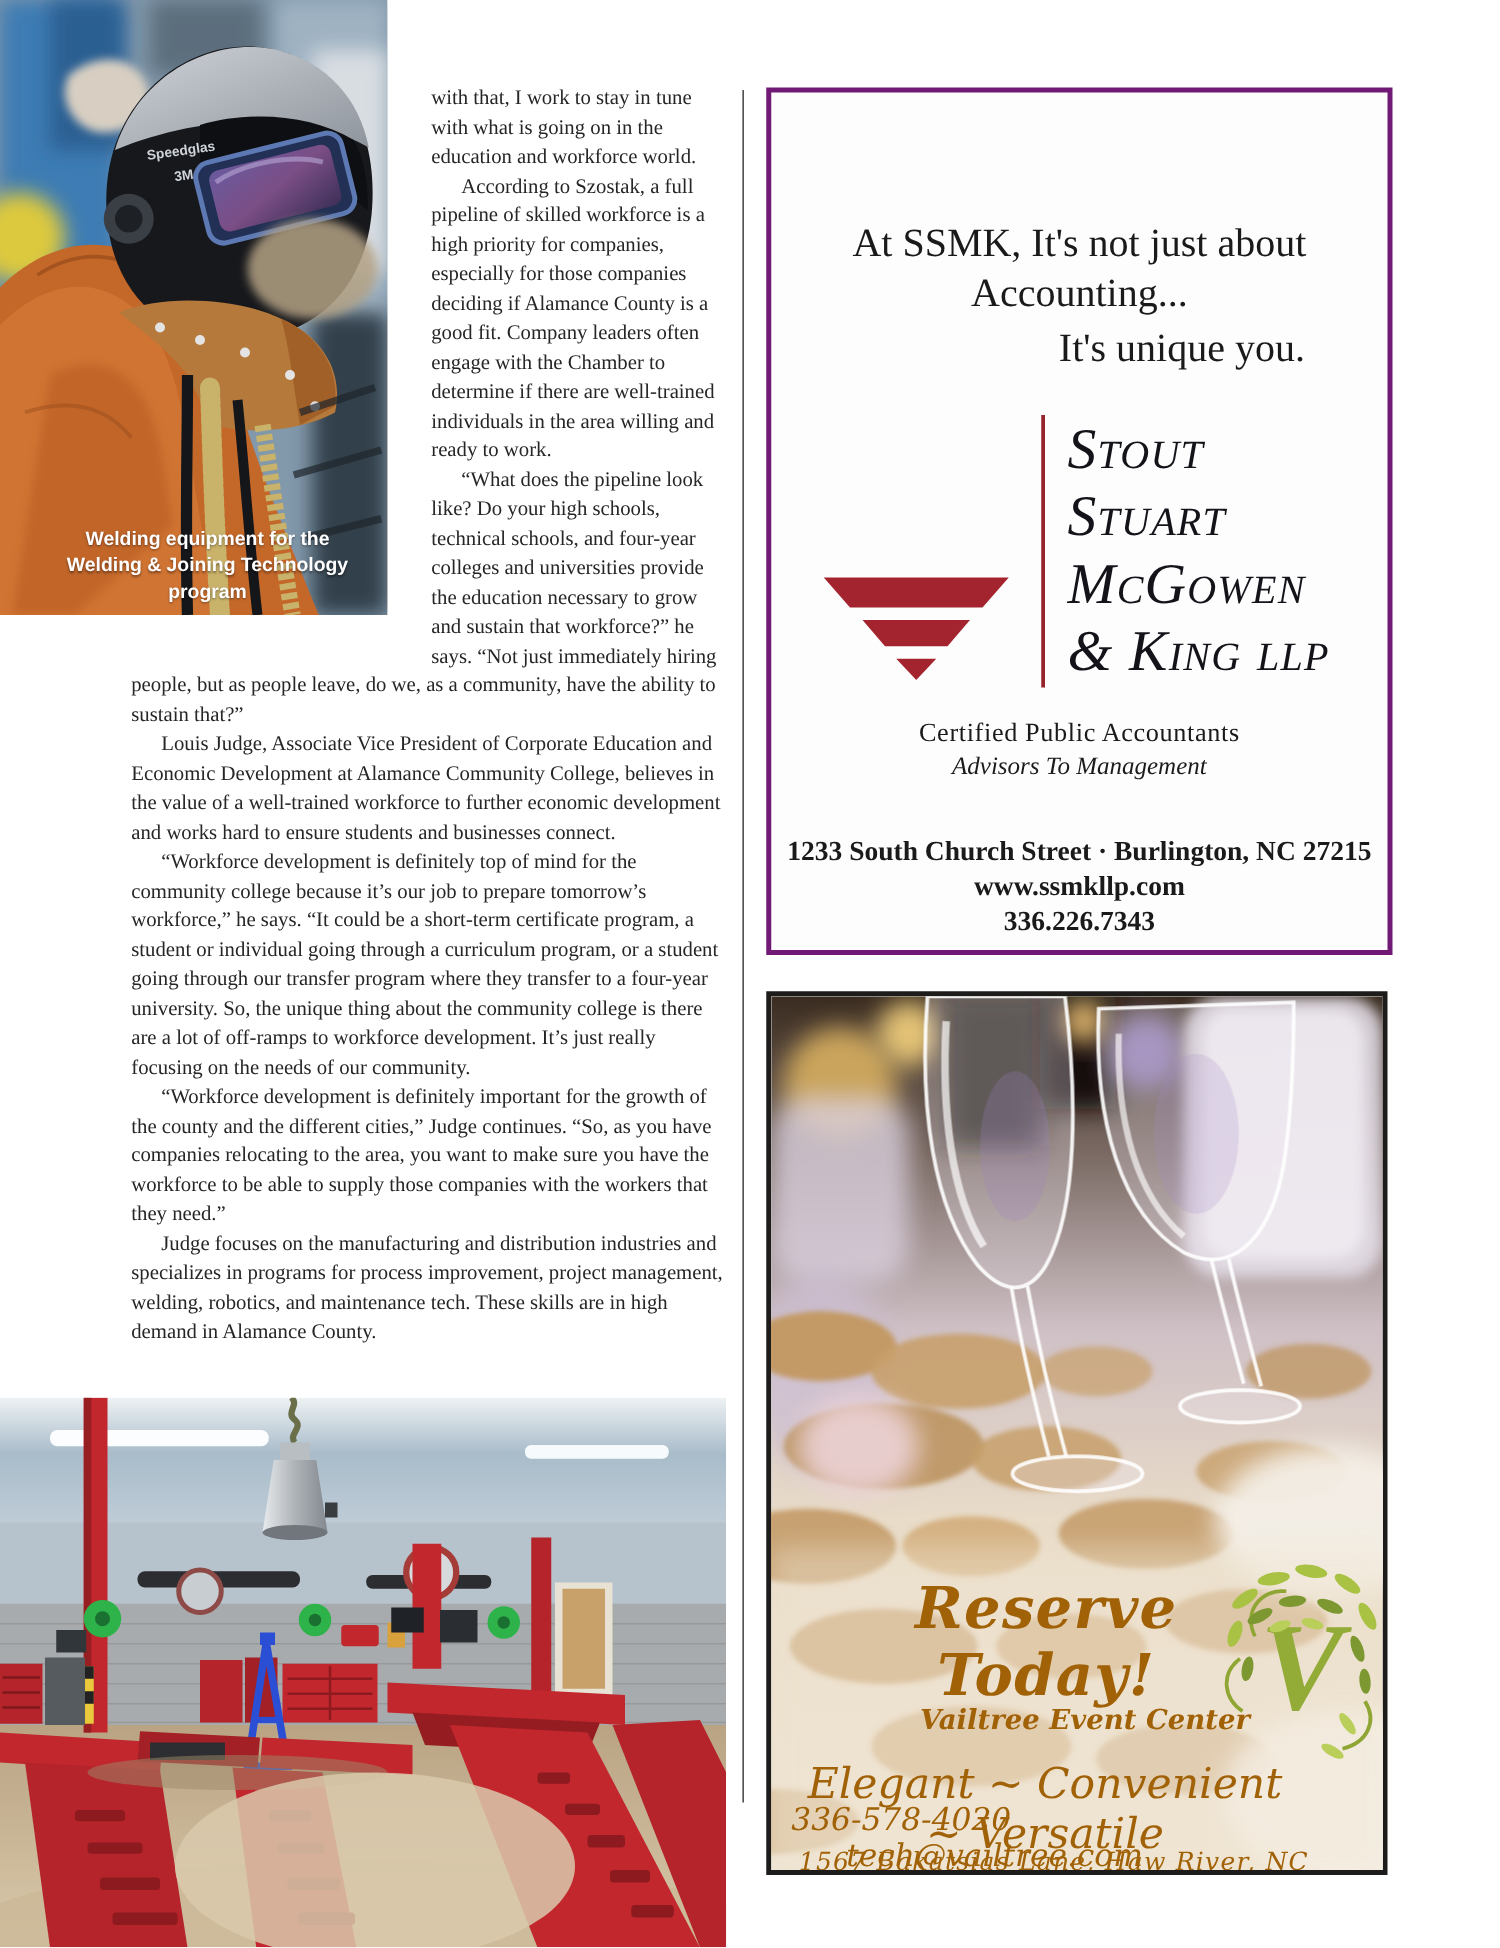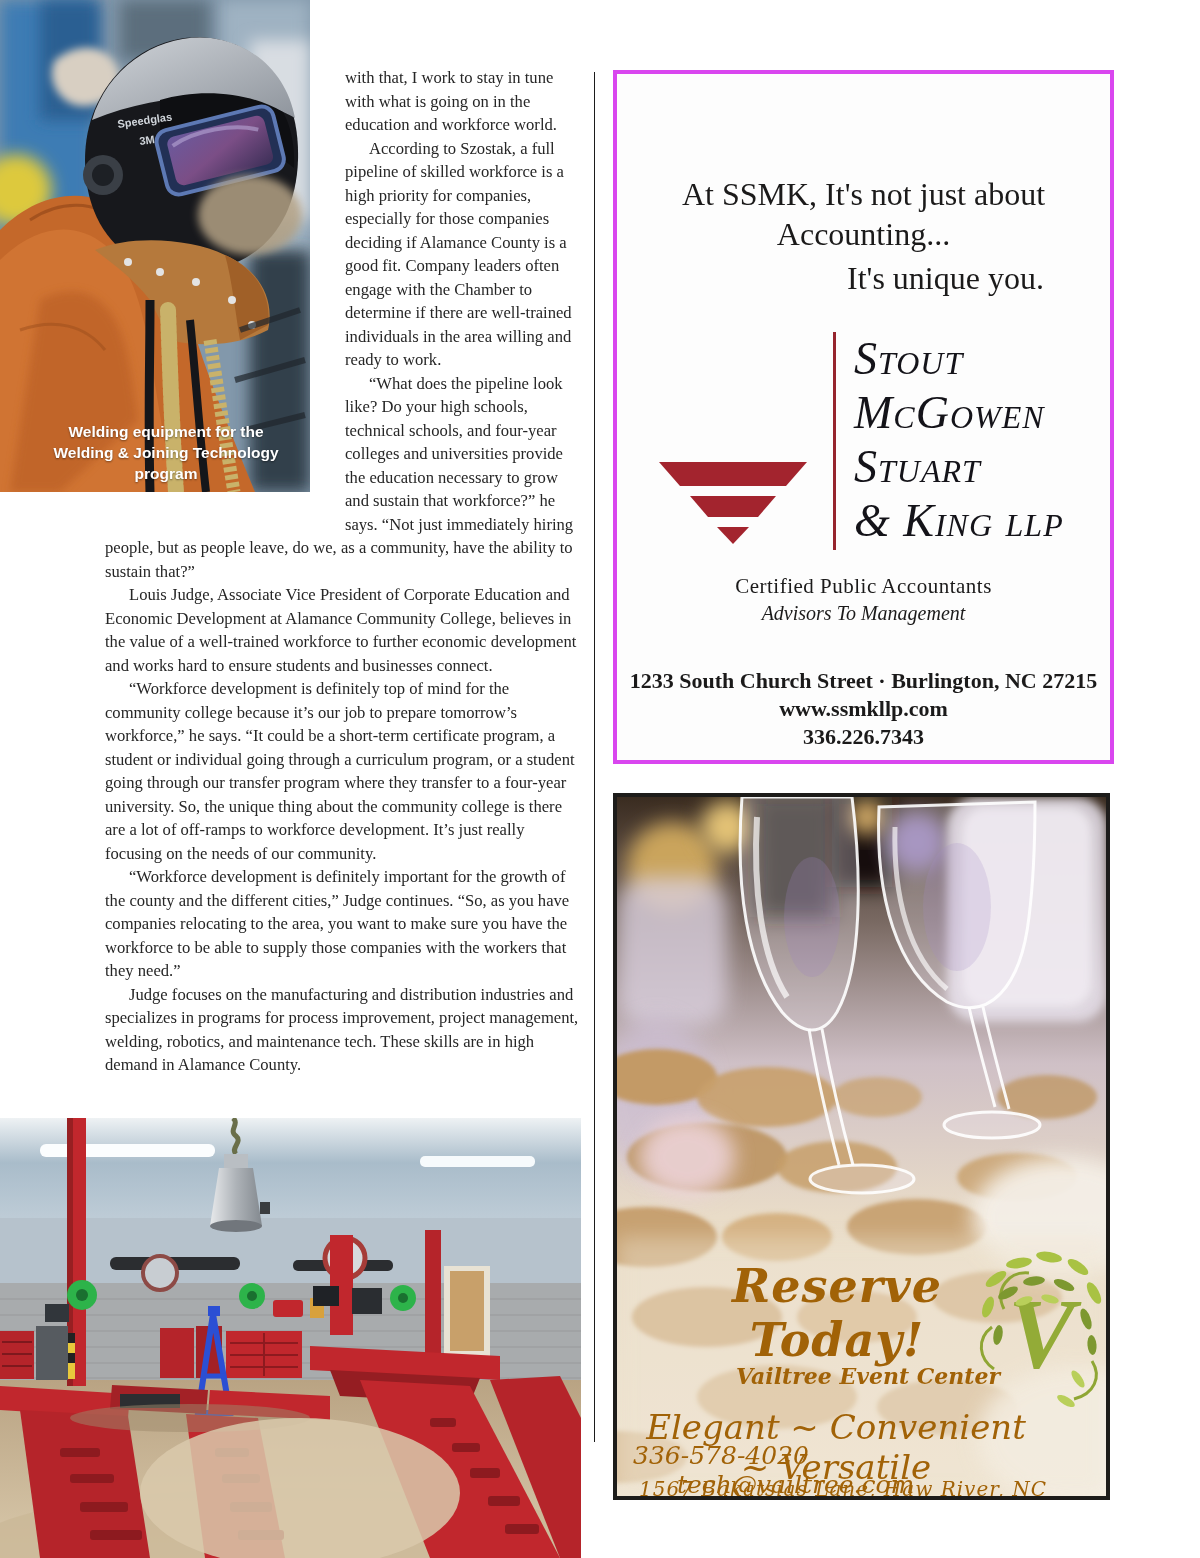--- a/index.html
+++ b/index.html
@@ -25,21 +25,21 @@
 
   
   #auto-photo{position:absolute;left:0;top:1118px;width:581px;height:440px;overflow:hidden;}
   #auto-photo svg{position:absolute;left:0;top:0;}
   #auto-caption{position:absolute;left:168px;top:314px;width:268px;text-align:center;
     font-family:"Liberation Sans",sans-serif;font-weight:bold;font-size:16.5px;line-height:22.5px;
     color:#20201f;}
 
   
   #ssmk-ad{position:absolute;left:613px;top:70px;width:501px;height:694px;background:#fdfdfd;
-    border:4px solid #d946ef;box-sizing:border-box;color:#1b1a1a;}
+    border:4px solid #701a75;box-sizing:border-box;color:#1b1a1a;}
   .ssmk-headline1{margin-top:100px;text-align:center;font-size:32px;line-height:40px;}
   .ssmk-headline2{margin-top:4px;text-align:center;font-size:32px;line-height:40px;
     transform:translateX(82px);}
   .ssmk-logo-row{margin-top:34px;display:flex;align-items:flex-start;padding-left:40px;}
   .ssmk-triangle{margin-top:128px;}
   .ssmk-rule{width:3px;height:218px;background:#96242d;margin-left:24px;}
   .ssmk-name{margin-left:18px;font-variant:small-caps;font-size:46px;line-height:54px;
     letter-spacing:1px;color:#141319;font-style:italic;}
   .ssmk-tag1{margin-top:24px;text-align:center;font-size:21px;letter-spacing:.5px;}
   .ssmk-tag2{margin-top:3px;text-align:center;font-size:20px;font-style:italic;}
@@ -161,22 +161,22 @@
     <div class="ssmk-headline2">It's unique you.</div>
     <div class="ssmk-logo-row">
       <svg class="ssmk-triangle" width="152" height="84" viewBox="0 0 152 84">
         <path d="M2 2 H150 L129 26 H23 Z" fill="#a3242e"></path>
         <path d="M33 36 H119 L101 57 H51 Z" fill="#a3242e"></path>
         <path d="M60 67 H92 L76 84 Z" fill="#a3242e"></path>
       </svg>
       <div class="ssmk-rule"></div>
       <div class="ssmk-name">
         <div>Stout</div>
+        <div>Stuart</div>
         <div>McGowen</div>
-        <div>Stuart</div>
         <div>&amp; King llp</div>
       </div>
     </div>
     <div class="ssmk-tag1">Certified Public Accountants</div>
     <div class="ssmk-tag2">Advisors To Management</div>
     <div class="ssmk-address">1233 South Church Street  ·  Burlington,  NC  27215</div>
     <div class="ssmk-web">www.ssmkllp.com</div>
     <div class="ssmk-phone">336.226.7343</div>
   </div>
 

